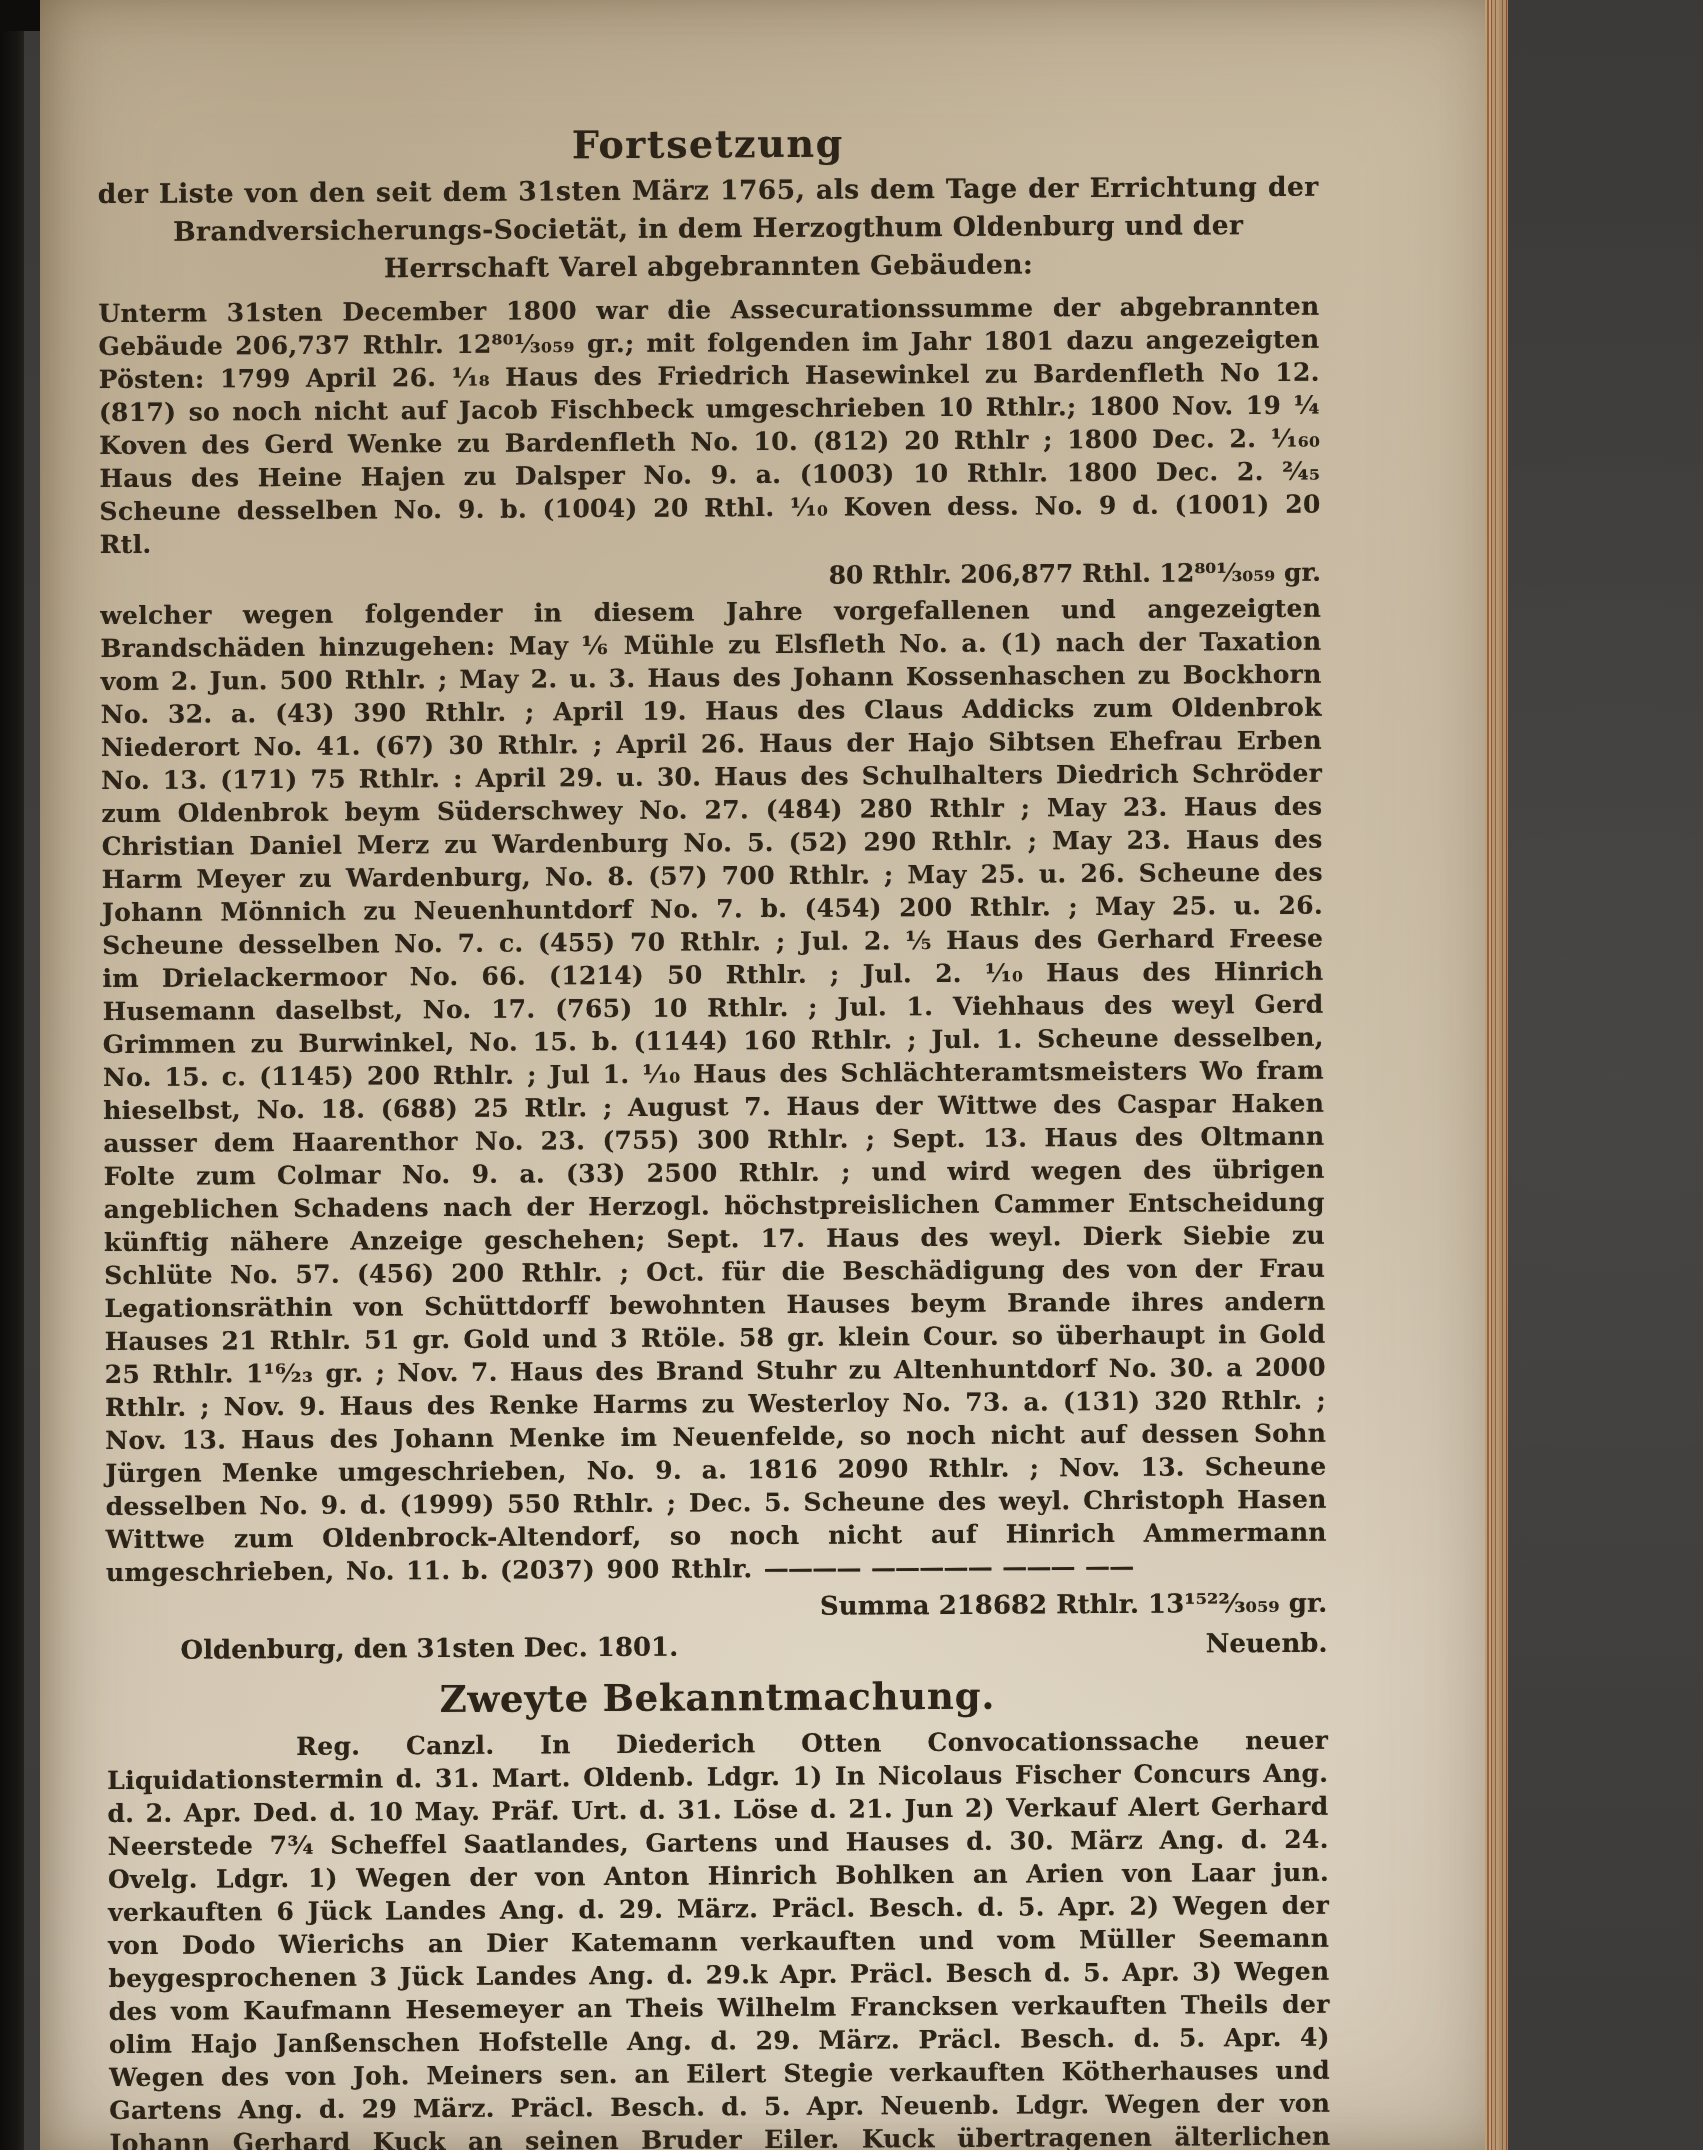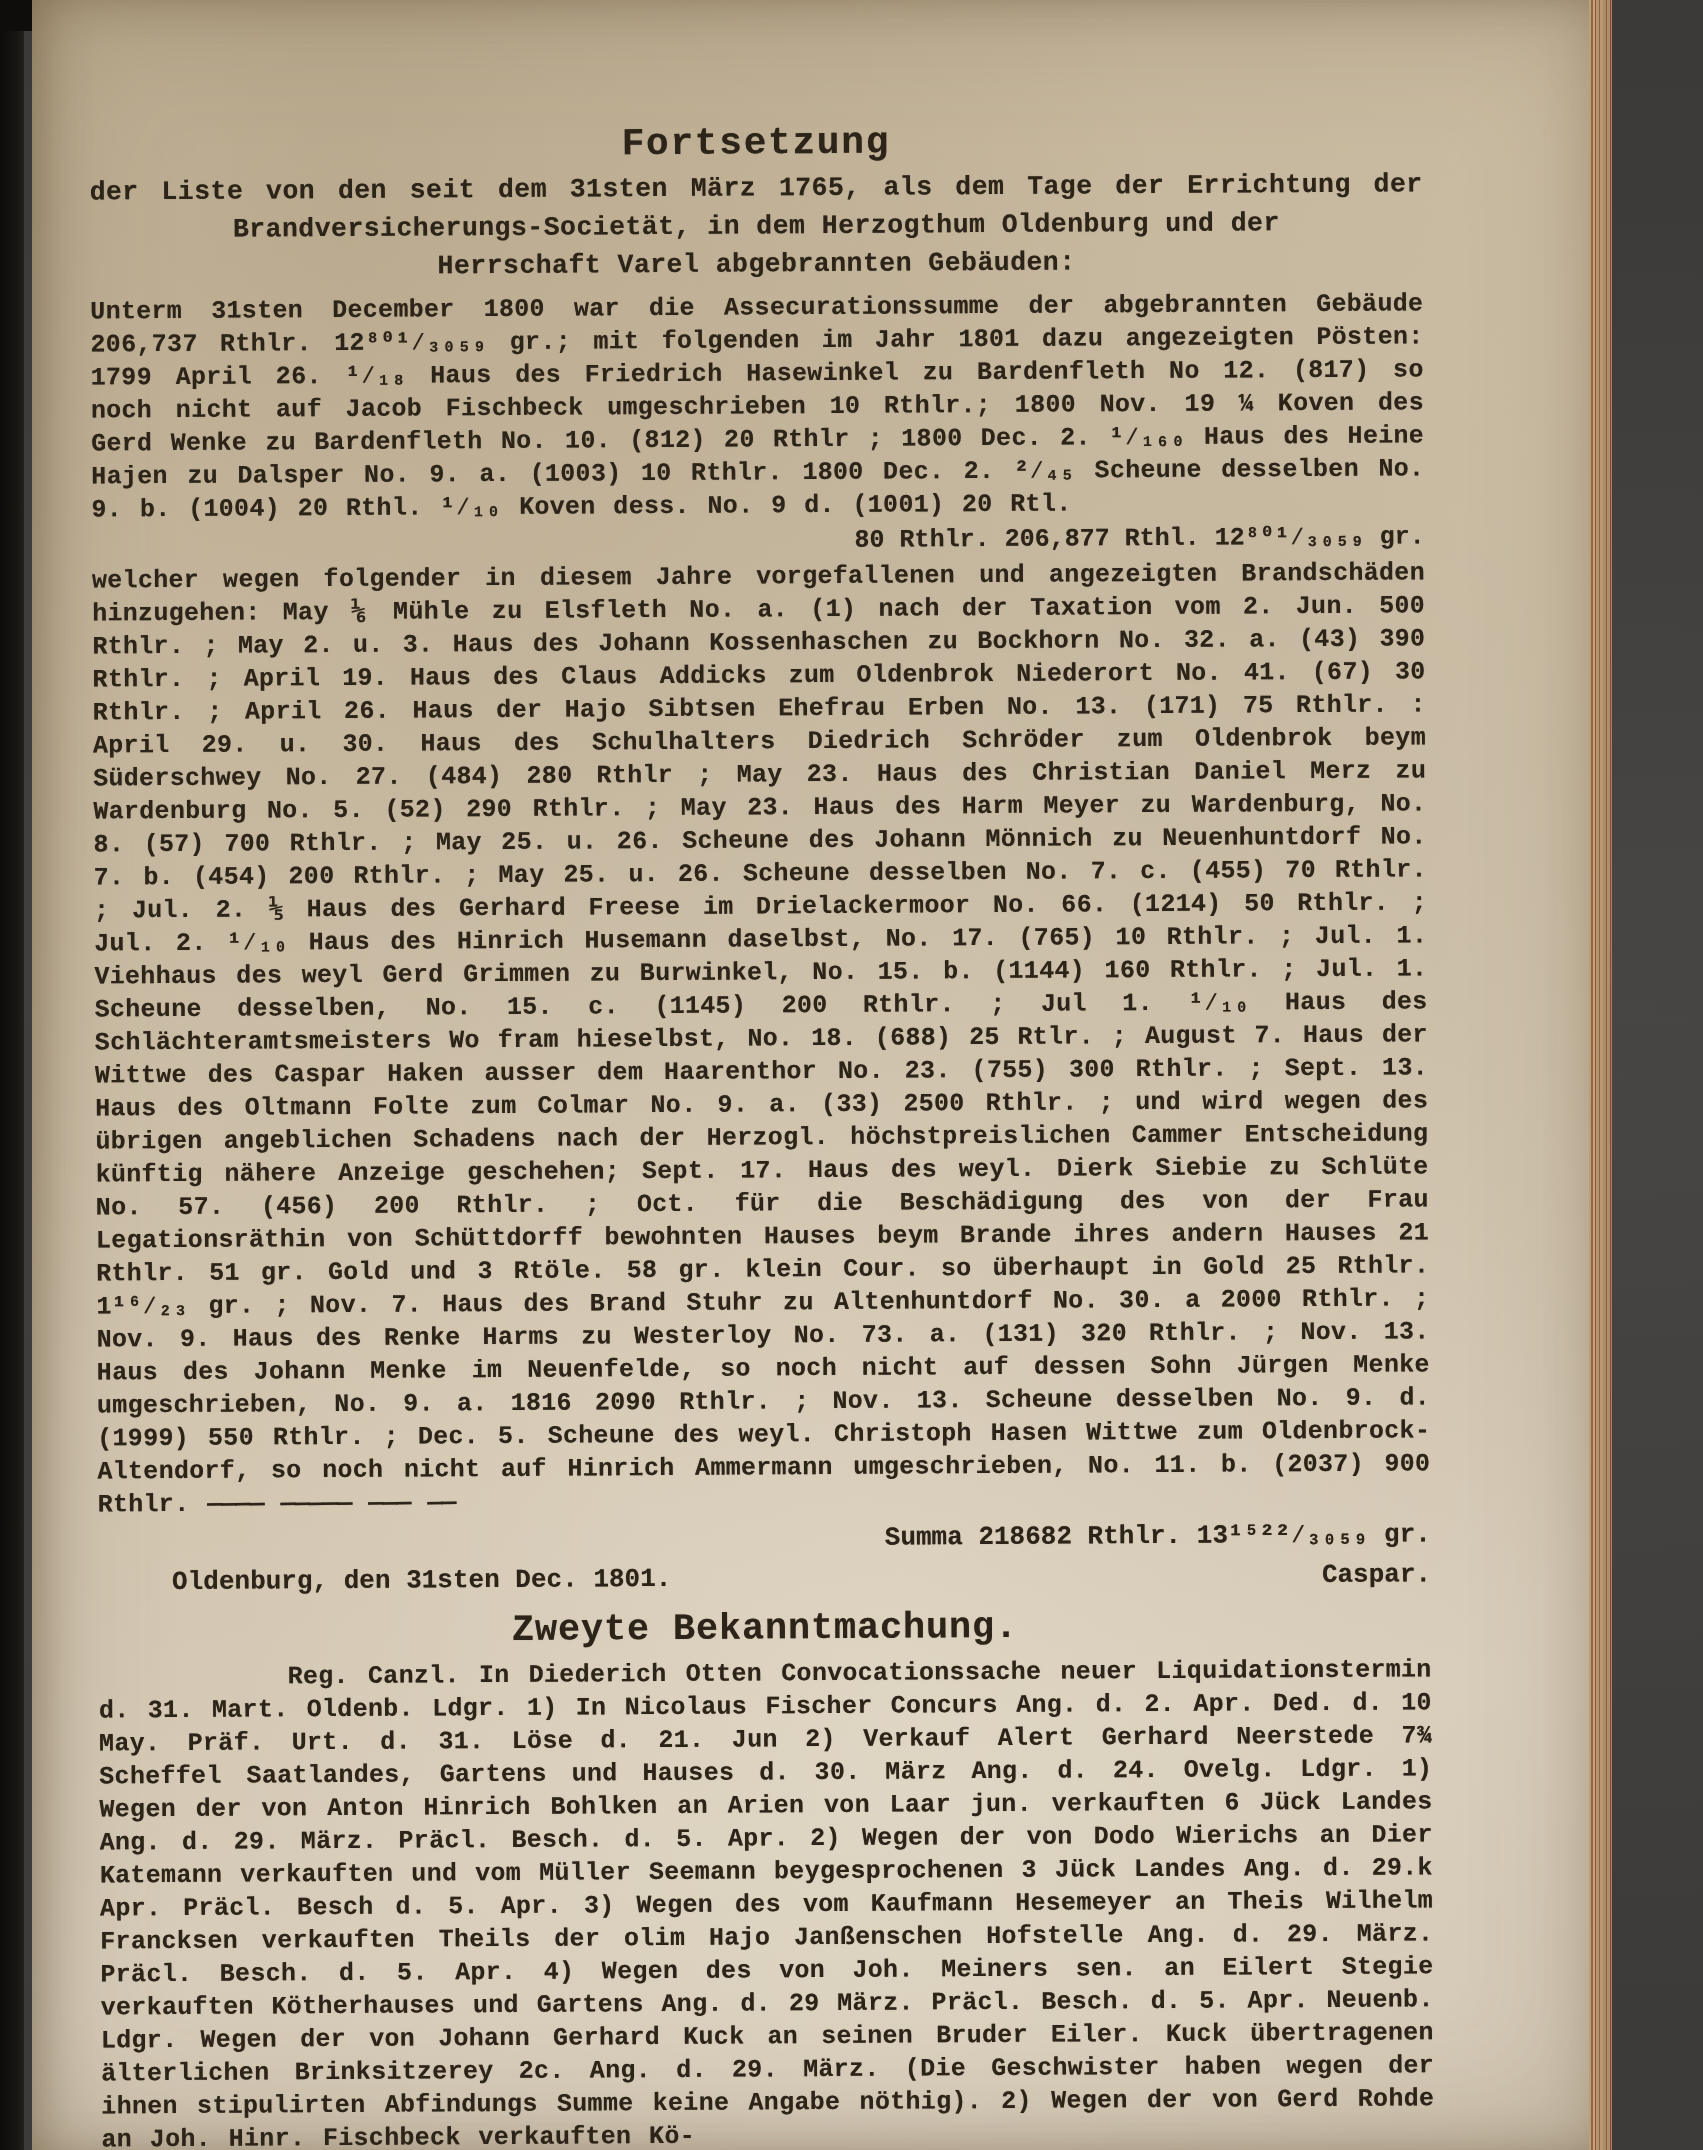--- a/index.html
+++ b/index.html
@@ -15,31 +15,30 @@
   }
   .black-strip-left {
     position: absolute; left: 0; top: 0; width: 24px; height: 100%;
     background: linear-gradient(90deg, #0d0c0a 0%, #181613 70%, #24211c 100%);
   }
   .black-corner {
     position: absolute; left: 0; top: 0; width: 95px; height: 31px;
     background: #0e0d0b;
   }
   .page {
-    position: absolute; left: 32px; top: 0; width: 1580px; height: 2151px;
+    position: absolute; left: 40px; top: 0; width: 1468px; height: 2151px;
     background:
       radial-gradient(ellipse at 20% 10%, rgba(125,105,72,0.20), transparent 45%),
       radial-gradient(ellipse at 70% 35%, rgba(110,92,60,0.10), transparent 50%),
       radial-gradient(ellipse at 55% 80%, rgba(255,250,238,0.22), transparent 55%),
       linear-gradient(168deg, #c6b79c 0%, #cdbfa7 25%, #d2c5af 55%, #d7ccb9 80%, #d2c7b3 100%);
     box-shadow:
       inset 0 0 137px rgba(92,74,46,0.30),
       inset 27px 0 48px -17.7px rgba(80,60,35,0.38),
       inset -24px 0 56px -14.5px rgba(100,70,40,0.30);
-    font-family: Liberation Mono, monospace;
   }
   .fore-edge {
     position: absolute; right: 0; top: 0; width: 22.6px; height: 100%;
     background:
       linear-gradient(90deg, rgba(0,0,0,0) 0%, rgba(90,45,25,0.25) 100%),
       repeating-linear-gradient(90deg,
         #bd9f79 0px, #bd9f79 2.4px,
         #8f6a47 2.4px, #8f6a47 4px,
         #c9a87f 4px, #c9a87f 6.4px,
         #9c5236 6.4px, #9c5236 7.2px);
@@ -122,20 +121,20 @@
       <div class="title">Fortsetzung</div>
       <div class="subtitle l1">der Liste von den seit dem 31sten März 1765, als dem Tage der Errichtung der</div>
       <div class="subtitle l2">Brandversicherungs-Societät, in dem Herzogthum Oldenburg und der</div>
       <div class="subtitle l3">Herrschaft Varel abgebrannten Gebäuden:</div>
       <p class="body p1">Unterm 31sten December 1800 war die Assecurationssumme der abgebrannten Gebäude 206,737 Rthlr. 12⁸⁰¹⁄₃₀₅₉ gr.; mit folgenden im Jahr 1801 dazu angezeigten Pösten: 1799 April 26. ¹⁄₁₈ Haus des Friedrich Hasewinkel zu Bardenfleth No 12. (817) so noch nicht auf Jacob Fischbeck umgeschrieben 10 Rthlr.; 1800 Nov. 19 ¼ Koven des Gerd Wenke zu Bardenfleth No. 10. (812) 20 Rthlr ; 1800 Dec. 2. ¹⁄₁₆₀ Haus des Heine Hajen zu Dalsper No. 9. a. (1003) 10 Rthlr. 1800 Dec. 2. ²⁄₄₅ Scheune desselben No. 9. b. (1004) 20 Rthl. ¹⁄₁₀ Koven dess. No. 9 d. (1001) 20 Rtl.</p>
       <div class="carry">80 Rthlr. 206,877 Rthl. 12⁸⁰¹⁄₃₀₅₉ gr.</div>
       <p class="body p2"><span>welcher wegen folgender in diesem Jahre vorgefallenen und angezeigten Brandschäden hinzugehen: May ⅙ Mühle zu Elsfleth No. a. (1) nach der Taxation vom 2. Jun. 500 Rthlr. ; May 2. u. 3. Haus des Johann Kossenhaschen zu Bockhorn No. 32. a. (43) 390 Rthlr. ; April 19. Haus des Claus Addicks zum Oldenbrok Niederort No. 41. (67) 30 Rthlr. ; April 26. Haus der Hajo Sibtsen Ehefrau Erben No. 13. (171) 75 Rthlr. : April 29. u. 30. Haus des Schulhalters Diedrich Schröder zum Oldenbrok beym Süderschwey No. 27. (484) 280 Rthlr ; May 23. Haus des Christian Daniel Merz zu Wardenburg No. 5. (52) 290 Rthlr. ; May 23. Haus des Harm Meyer zu Wardenburg, No. 8. (57) 700 Rthlr. ; May 25. u. 26. Scheune des Johann Mönnich zu Neuenhuntdorf No. 7. b. (454) 200 Rthlr. ; May 25. u. 26. Scheune desselben No. 7. c. (455) 70 Rthlr. ; Jul. 2. ⅕ Haus des Gerhard Freese im Drielackermoor No. 66. (1214) 50 Rthlr. ; Jul. 2. ¹⁄₁₀ Haus des Hinrich Husemann daselbst, No. 17. (765) 10 Rthlr. ; Jul. 1. Viehhaus des weyl Gerd Grimmen zu Burwinkel, No. 15. b. (1144) 160 Rthlr. ; Jul. 1. Scheune desselben, No. 15. c. (1145) 200 Rthlr. ; Jul 1. ¹⁄₁₀ Haus des Schlächteramtsmeisters Wo fram hieselbst, No. 18. (688) 25 Rtlr. ; August 7. Haus der Wittwe des Caspar Haken ausser dem Haarenthor No. 23. (755) 300 Rthlr. ; Sept. 13. Haus des Oltmann Folte zum Colmar No. 9. a. (33) 2500 Rthlr. ; und wird wegen des übrigen angeblichen Schadens nach der Herzogl. höchstpreislichen Cammer Entscheidung künftig nähere Anzeige geschehen; Sept. 17. Haus des weyl. Dierk Siebie zu Schlüte No. 57. (456) 200 Rthlr. ; Oct. für die Beschädigung des von der Frau Legationsräthin von Schüttdorff bewohnten Hauses beym Brande ihres andern Hauses 21 Rthlr. 51 gr. Gold und 3 Rtöle. 58 gr. klein Cour. so überhaupt in Gold 25 Rthlr. 1¹⁶⁄₂₃ gr. ; Nov. 7. Haus des Brand Stuhr zu Altenhuntdorf No. 30. a 2000 Rthlr. ; Nov. 9. Haus des Renke Harms zu Westerloy No. 73. a. (131) 320 Rthlr. ; Nov. 13. Haus des Johann Menke im Neuenfelde, so noch nicht auf dessen Sohn Jürgen Menke umgeschrieben, No. 9. a. 1816 2090 Rthlr. ; Nov. 13. Scheune desselben No. 9. d. (1999) 550 Rthlr. ; Dec. 5. Scheune des weyl. Christoph Hasen Wittwe zum Oldenbrock-Altendorf, so noch nicht auf Hinrich Ammermann umgeschrieben, No. 11. b. (2037) 900 Rthlr.</span> <span class="dashes">———— ————— ——— ——</span></p>
       <div class="summa">Summa 218682 Rthlr. 13¹⁵²²⁄₃₀₅₉ gr.</div>
       <div class="dateline-row">
         <span>Oldenburg, den 31sten Dec. 1801.</span>
-        <span>Caspar.</span>
+        <span>Neuenb.</span>
       </div>
       <div class="heading2">Zweyte Bekanntmachung.</div>
       <p class="body p3">Reg. Canzl. In Diederich Otten Convocationssache neuer Liquidationstermin d. 31. Mart. Oldenb. Ldgr. 1) In Nicolaus Fischer Concurs Ang. d. 2. Apr. Ded. d. 10 May. Präf. Urt. d. 31. Löse d. 21. Jun 2) Verkauf Alert Gerhard Neerstede 7¾ Scheffel Saatlandes, Gartens und Hauses d. 30. März Ang. d. 24. Ovelg. Ldgr. 1) Wegen der von Anton Hinrich Bohlken an Arien von Laar jun. verkauften 6 Jück Landes Ang. d. 29. März. Präcl. Besch. d. 5. Apr. 2) Wegen der von Dodo Wierichs an Dier Katemann verkauften und vom Müller Seemann beygesprochenen 3 Jück Landes Ang. d. 29.k Apr. Präcl. Besch d. 5. Apr. 3) Wegen des vom Kaufmann Hesemeyer an Theis Wilhelm Francksen verkauften Theils der olim Hajo Janßenschen Hofstelle Ang. d. 29. März. Präcl. Besch. d. 5. Apr. 4) Wegen des von Joh. Meiners sen. an Eilert Stegie verkauften Kötherhauses und Gartens Ang. d. 29 März. Präcl. Besch. d. 5. Apr. Neuenb. Ldgr. Wegen der von Johann Gerhard Kuck an seinen Bruder Eiler. Kuck übertragenen älterlichen Brinksitzerey 2c. Ang. d. 29. März. (Die Geschwister haben wegen der ihnen stipulirten Abfindungs Summe keine Angabe nöthig). 2) Wegen der von Gerd Rohde an Joh. Hinr. Fischbeck verkauften Kö-</p>
     </div>
   </div>
 </div>
 
 
 </body></html>

